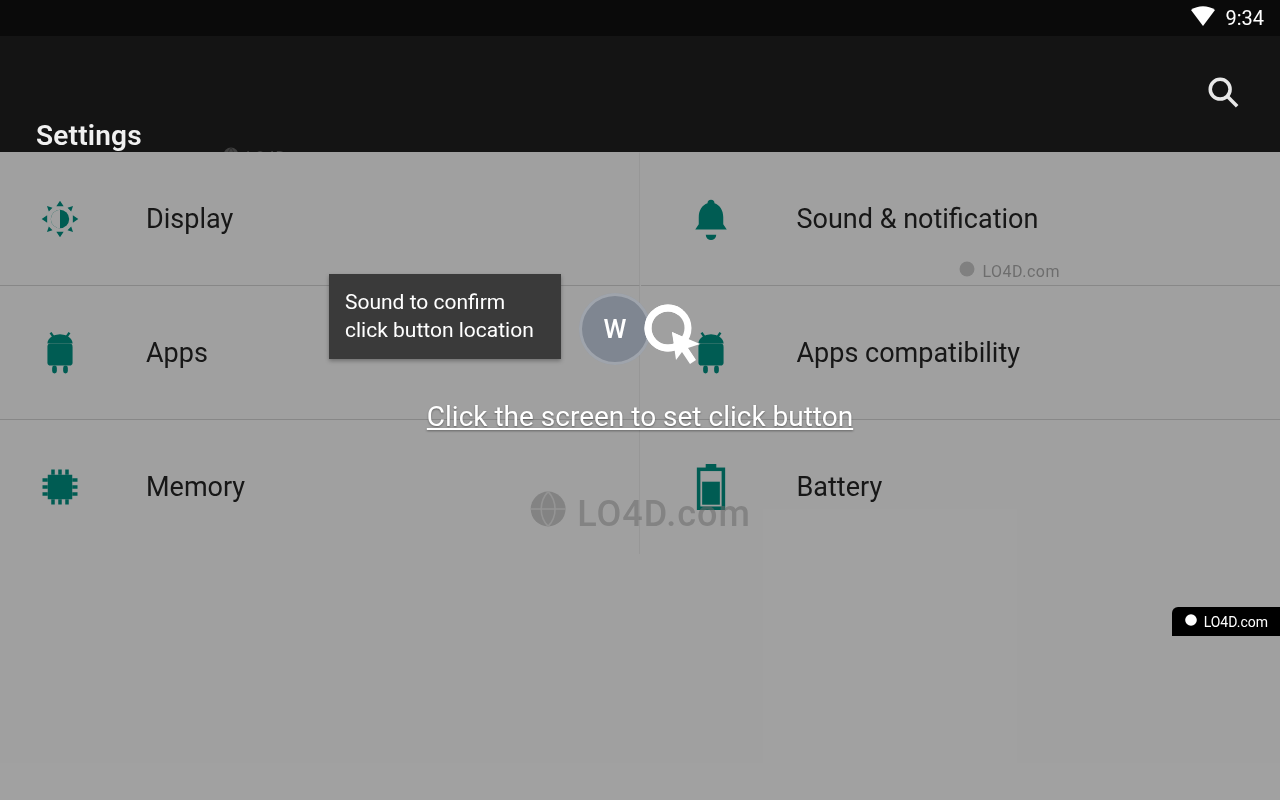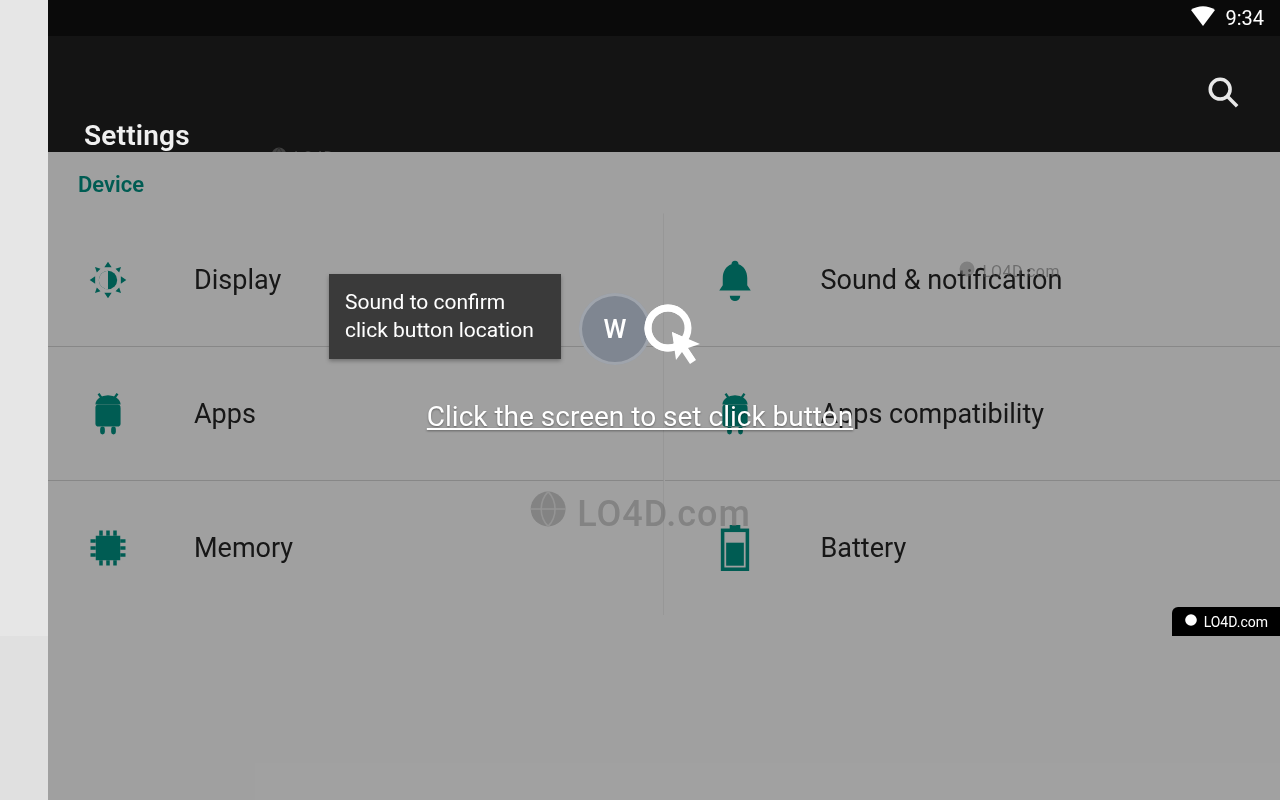--- a/index.html
+++ b/index.html
@@ -1,17 +1,17 @@
 <!DOCTYPE html>
 <html><head>
 <meta charset="utf-8">
 <style>
   * { margin: 0; padding: 0; box-sizing: border-box; }
   html, body { width: 1280px; height: 800px; overflow: hidden; font-family: Roboto, "Helvetica Neue", Arial, sans-serif; background:#e0e0e0; }
-  .screen { position: relative; width: 1280px; height: 636px; background:#e6e6e6;padding-left:48px; }
+  .screen { position: relative; width: 1280px; height: 636px; background:#e6e6e6; }
   
   .statusbar { height: 36px; background:#0a0a0a; color:#fff; display:flex; align-items:center; justify-content:flex-end; padding:0 16px; font-size:20px; font-weight:400; }
   .statusbar svg { margin-right: 10px; }
   
   .appbar { height: 116px; background:#141414; color:#f0f0f0; display:flex; align-items:flex-end; padding:0 36px; position:relative; }
   .appbar-title { font-size:28px; font-weight:600; letter-spacing:0.2px; }
   .appbar-search { position:absolute; right:40px; top:50%; transform:translateY(-50%); }
   
   .content { position:relative; height:calc(800px - 152px); background:#e6e6e6; }
   .dim { position:absolute; inset:0; background:rgba(0,0,0,0.30); pointer-events:none; z-index:5; }
@@ -71,21 +71,20 @@
         <svg width="18" height="18" viewBox="0 0 24 24">
             <circle cx="12" cy="12" r="10" fill="#5a5a5a"></circle>
             <path d="M2 12 h20 M12 2 a15 15 0 0 1 0 20 M12 2 a15 15 0 0 0 0 20" stroke="#333" stroke-width="1" fill="none"></path>
           </svg>
       </span>
       <span>LO4D.com</span>
     </div>
   </div>
 
   <div class="content">
-    <div class="section-heading">Device</div>
 
     <div class="grid">
 
       <div class="col left">
         <div class="item">
           <div class="icon">
             <svg width="44" height="44" viewBox="0 0 24 24" fill="#008577">
                 <path d="M12 2l2 3h-4zM12 22l-2-3h4zM2 12l3-2v4zM22 12l-3 2v-4zM4.9 4.9l3 1-2 2zM19.1 19.1l-3-1 2-2zM19.1 4.9l-1 3-2-2zM4.9 19.1l1-3 2 2z"></path>
                 <circle cx="12" cy="12" r="5"></circle>
                 <path d="M12 7a5 5 0 0 0 0 10z" fill="#e6e6e6"></path>

